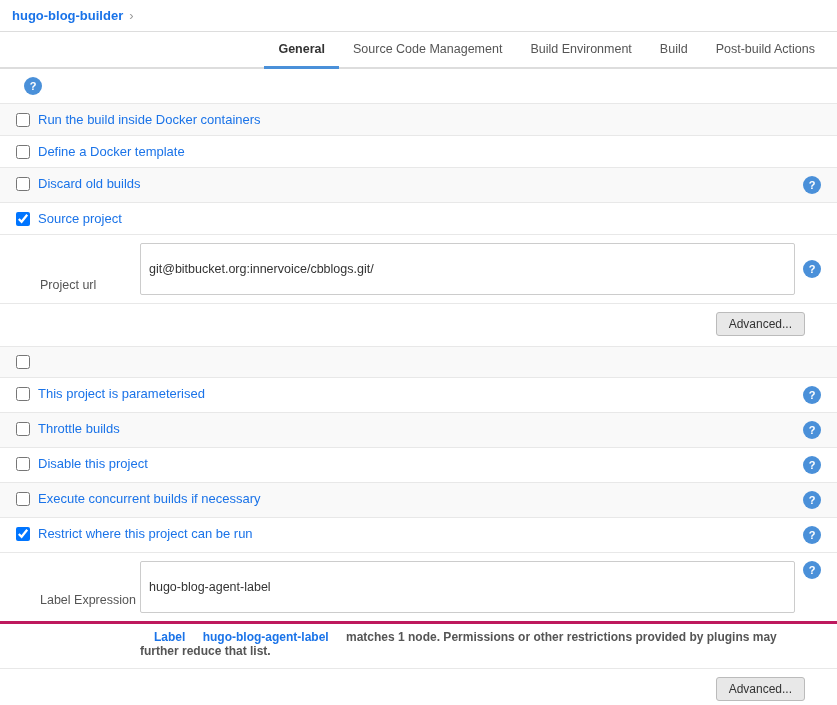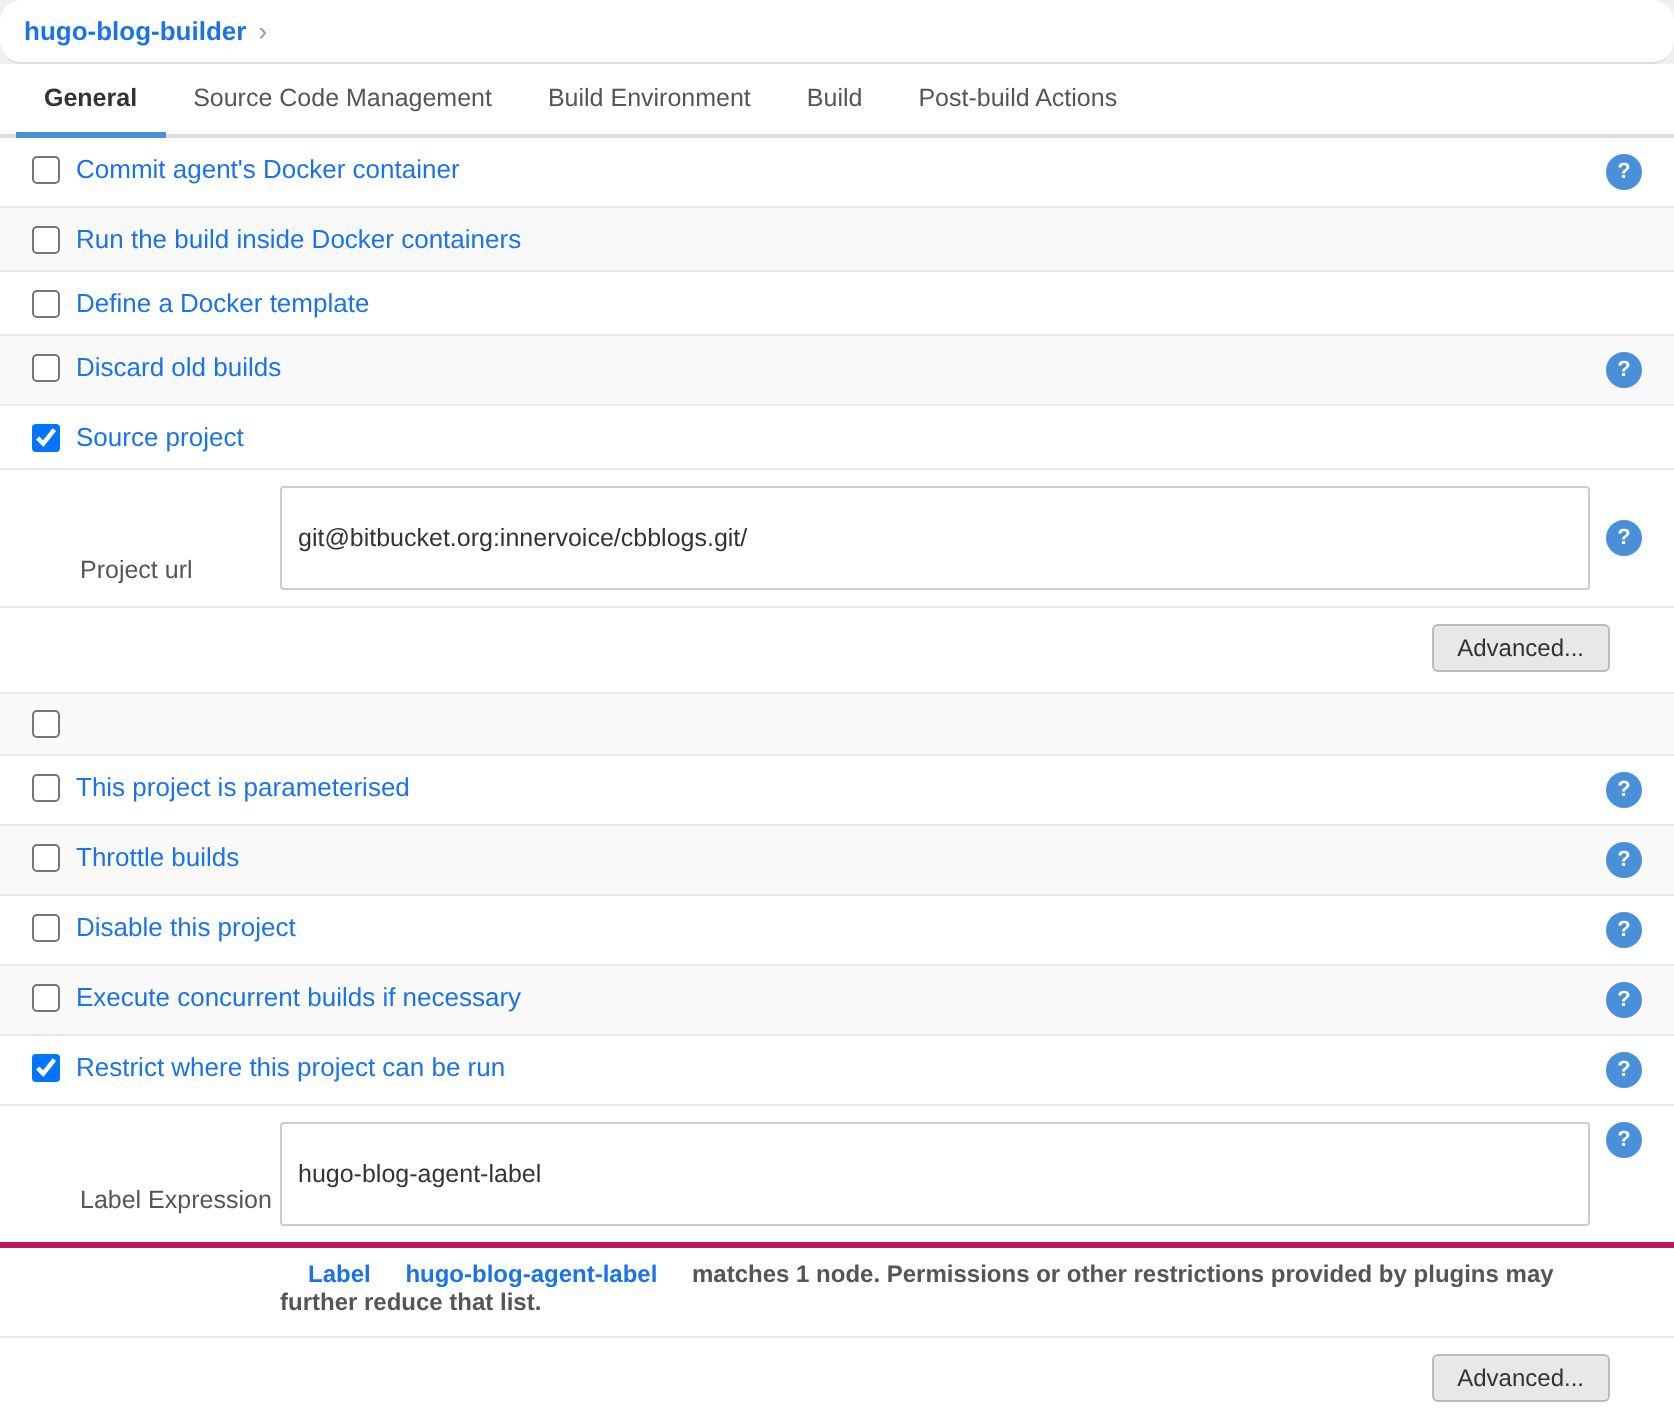--- a/index.html
+++ b/index.html
@@ -14,33 +14,33 @@
 
     
     .breadcrumb {
       display: flex;
       align-items: flex-start;
       padding: 8px 12px;
       background: #fff;
       border-bottom: 1px solid #ddd;
       font-size: 13px;
       color: #1a73e8;
-      border-radius: 11px;
     }
     .breadcrumb .chevron {
       margin: 0 6px;
       color: #999;
     }
 
     
     .tabs {
       display: flex;
       background: #fff;
       border-bottom: 2px solid #ddd;
       padding: 0 8px;
+      justify-content: flex-end;
     }
     .tab {
       padding: 10px 14px;
       cursor: pointer;
       font-size: 12.5px;
       color: #555;
       border-bottom: 3px solid transparent;
       margin-bottom: -2px;
       white-space: nowrap;
     }
@@ -197,24 +197,20 @@
   <div class="tab active">General</div>
   <div class="tab">Source Code Management</div>
   <div class="tab">Build Environment</div>
   <div class="tab">Build</div>
   <div class="tab">Post-build Actions</div>
 </div>
 
 <div class="content">
 
   <div class="form-row">
-    <div class="checkbox-wrapper">
-      <input type="checkbox" id="commit-docker" style="">
-      <label class="checkbox-label" for="commit-docker">Commit agent's Docker container</label>
-    </div>
     <div class="help-icon">?</div>
   </div>
 
   <div class="form-row">
     <div class="checkbox-wrapper">
       <input type="checkbox" id="run-docker" style="">
       <label class="checkbox-label" for="run-docker">Run the build inside Docker containers</label>
     </div>
   </div>
 

